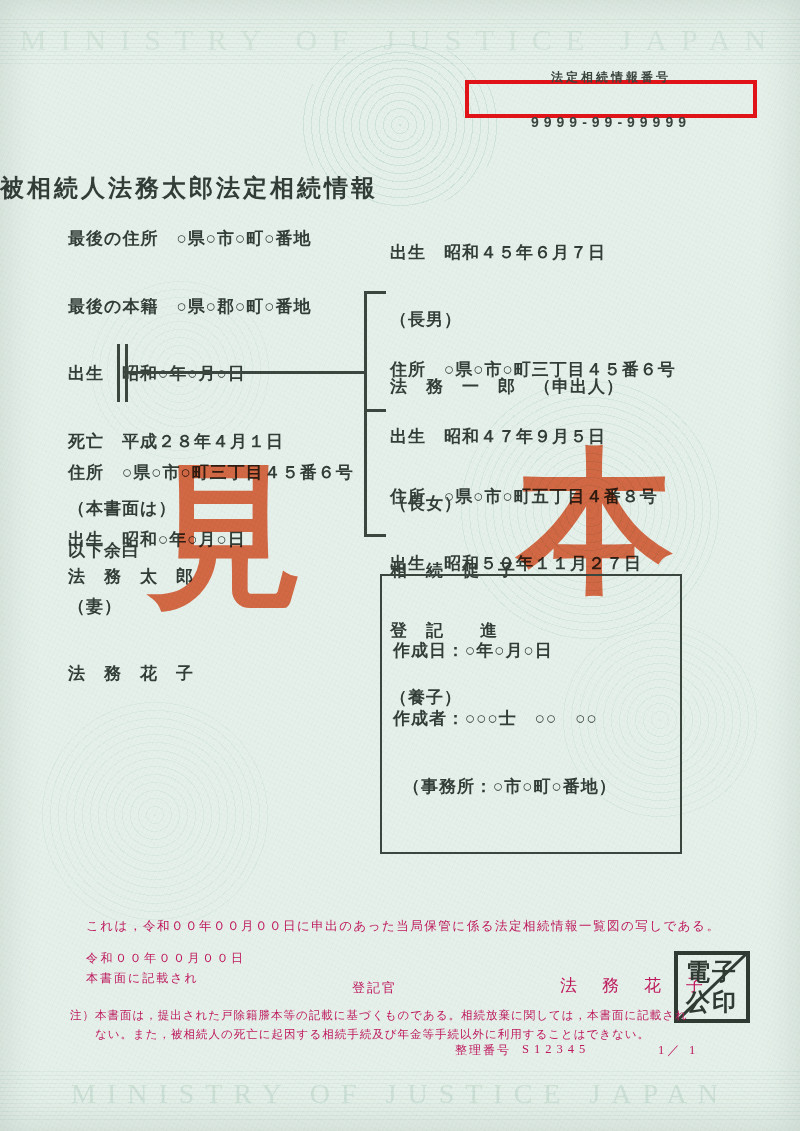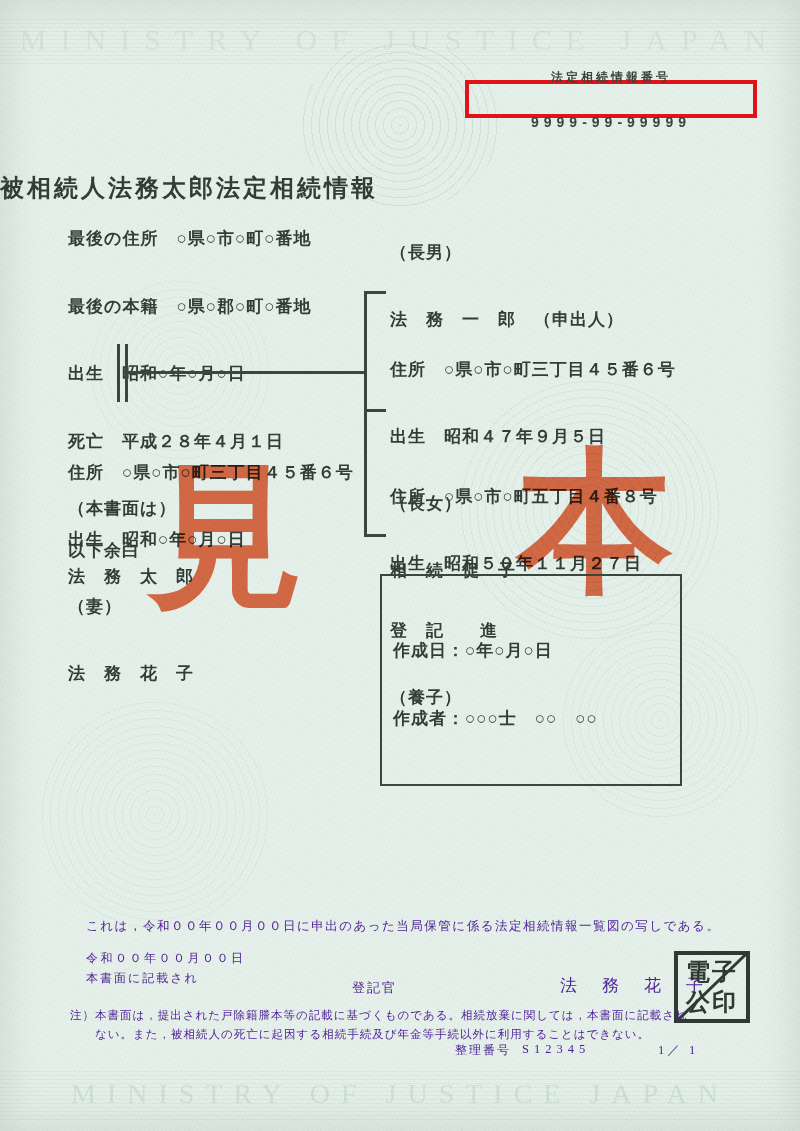--- a/index.html
+++ b/index.html
@@ -48,21 +48,21 @@
     border:2px solid #3b463f;padding:21px 11px 11px 11px;
     font-size:17px;font-weight:600;letter-spacing:1px;white-space:pre;
   }
   .cbox div{line-height:28px;}
   .cbox .indent{padding-left:10px;}
   .wm{
     position:absolute;font-weight:700;color:#e8613a;line-height:1;
     font-size:155px;mix-blend-mode:multiply;opacity:.92;white-space:pre;
     font-family:"Liberation Sans",sans-serif;pointer-events:none;
   }
-  .serif{font-family:"Liberation Serif",serif;font-weight:400;color:#4c1d95;position:absolute;white-space:pre;}
+  .serif{font-family:"Liberation Serif",serif;font-weight:400;color:#be185d;position:absolute;white-space:pre;}
   .seal{
     position:absolute;left:674px;top:951px;width:68px;height:64px;
     border:4px solid #2f3a33;display:flex;flex-direction:column;align-items:center;justify-content:center;
   }
   .seal .row{font-size:24px;line-height:30px;font-weight:800;letter-spacing:2px;color:#2f3a33;white-space:pre;
     font-family:"Liberation Sans",sans-serif;}
   .seal .slash{
     position:absolute;left:50%;top:50%;width:100px;height:3px;background:#2f3a33;
     transform:translate(-50%,-50%) rotate(-44deg);
   }
@@ -90,20 +90,21 @@
   <div class="block lh275" style="left:68px;top:185px;">
     <div>最後の住所　○県○市○町○番地</div>
     <div>最後の本籍　○県○郡○町○番地</div>
     <div>出生　昭和○年○月○日</div>
     <div>死亡　平成２８年４月１日</div>
     <div>（本書面は）</div>
     <div>法　務　太　郎</div>
   </div>
 
   <div class="block lh27" style="left:390px;top:199px;">
+    <div>出生　昭和４５年６月７日</div>
     <div>（長男）</div>
     <div>法　務　一　郎　（申出人）</div>
   </div>
 
   <div class="block lh27" style="left:390px;top:316px;">
     <div>住所　○県○市○町三丁目４５番６号</div>
     <div>出生　昭和４７年９月５日</div>
     <div>（長女）</div>
     <div>相　続　促　子</div>
   </div>
@@ -131,20 +132,21 @@
   <div class="tree" style="left:366px;top:291px;width:20px;height:2.5px;"></div>
   <div class="tree" style="left:366px;top:409px;width:20px;height:2.5px;"></div>
   <div class="tree" style="left:364px;top:534px;width:22px;height:2.5px;"></div>
 
   <div class="wm" style="left:148px;top:458px;">見</div>
   <div class="wm" style="left:518px;top:444px;">本</div>
 
   <div class="cbox">
     <div>作成日：○年○月○日</div>
     <div>作成者：○○○士　○○　○○</div>
+    <div class="indent">（事務所：○市○町○番地）</div>
   </div>
 
   <div class="serif" style="left:86px;top:918px;font-size:12.5px;letter-spacing:1.5px;">これは，令和００年００月００日に申出のあった当局保管に係る法定相続情報一覧図の写しである。</div>
   <div class="serif" style="left:86px;top:950px;font-size:12px;letter-spacing:2.5px;">令和００年００月００日</div>
   <div class="serif" style="left:86px;top:970px;font-size:12px;letter-spacing:2px;">本書面に記載され</div>
   <div class="serif" style="left:352px;top:979px;font-size:13px;letter-spacing:2px;">登記官</div>
   <div class="serif" style="left:560px;top:974px;font-size:17px;letter-spacing:4px;">法　務　花　子</div>
 
   <div class="seal">
     <div class="slash"></div>

